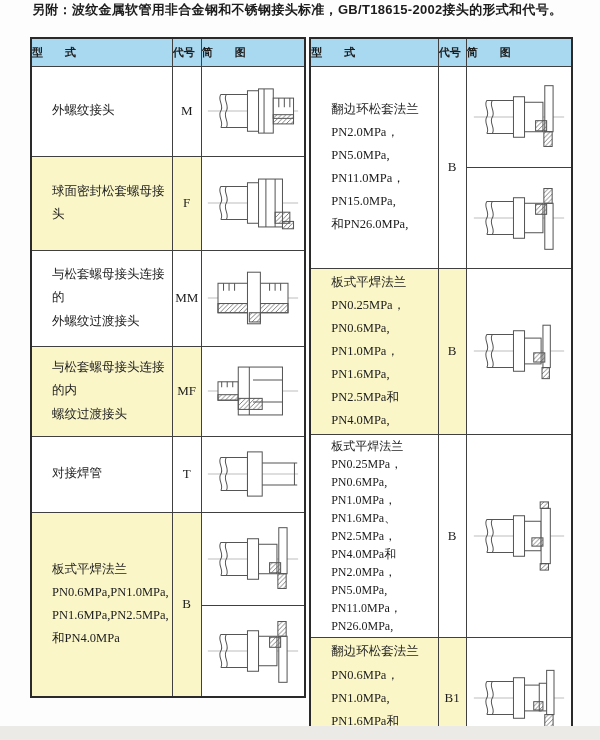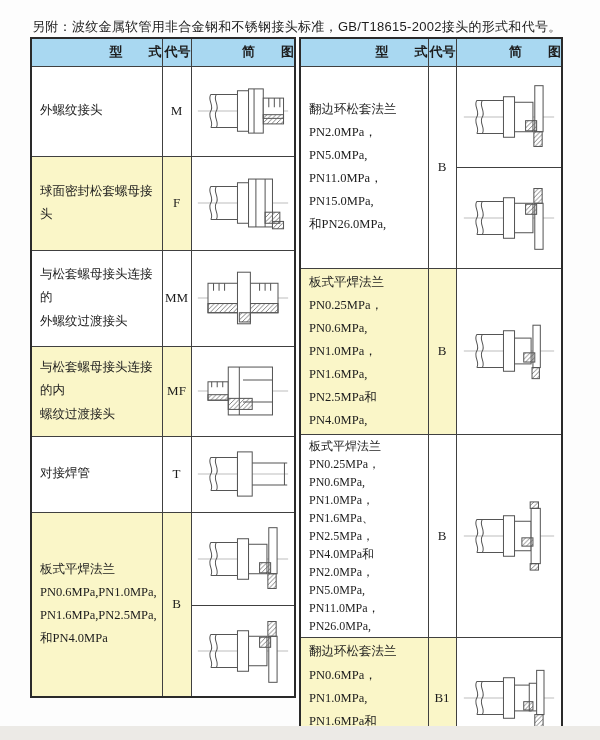--- a/index.html
+++ b/index.html
@@ -11,45 +11,45 @@
   *{box-sizing:border-box;margin:0;padding:0;}
   html,body{width:600px;height:740px;}
   body{
     position:relative;
     background:#fdfdfd;
     font-family:"Liberation Sans","DejaVu Sans",sans-serif;
     color:#1c1c1c;
     overflow:hidden;
   }
   .page-title{
-    position:absolute;left:32px;top:18px;width:560px;
-    font-size:13px;font-weight:normal;letter-spacing:0.3px;
+    position:absolute;left:32px;top:1px;width:560px;
+    font-size:13px;font-weight:bold;letter-spacing:0.3px;
     font-family:"Liberation Sans","DejaVu Sans",sans-serif;
   }
   .tables{
     position:absolute;left:30px;top:37px;
     display:flex;gap:3px;align-items:flex-start;
   }
   table.t{
     border-collapse:collapse;table-layout:fixed;
     background:#fff;border:2px solid var(--border);
   }
   table.t td, table.t th{
     border:1px solid var(--inner_border);
     overflow:hidden;
   }
   th.hd{
     background:var(--header_bg);
-    height:28px;font-size:13px;font-weight:bold;
-    text-align:right;vertical-align:middle;
+    height:28px;font-size:11px;font-weight:bold;
+    text-align:left;vertical-align:middle;
     font-family:"Liberation Serif","DejaVu Serif",serif;
   }
   td.type{
     text-align:left;vertical-align:middle;
-    padding:2px 3px 2px 8px;
+    padding:2px 3px 2px 20px;
     font-size:12.5px;line-height:1.85;
     white-space:pre-line;
     font-family:"Liberation Serif","DejaVu Serif",serif;
   }
   td.type.tight{line-height:1.5;font-size:12px;}
   td.code{
     text-align:center;vertical-align:middle;
     font-family:"Liberation Serif","DejaVu Serif",serif;
     font-size:13px;
   }

